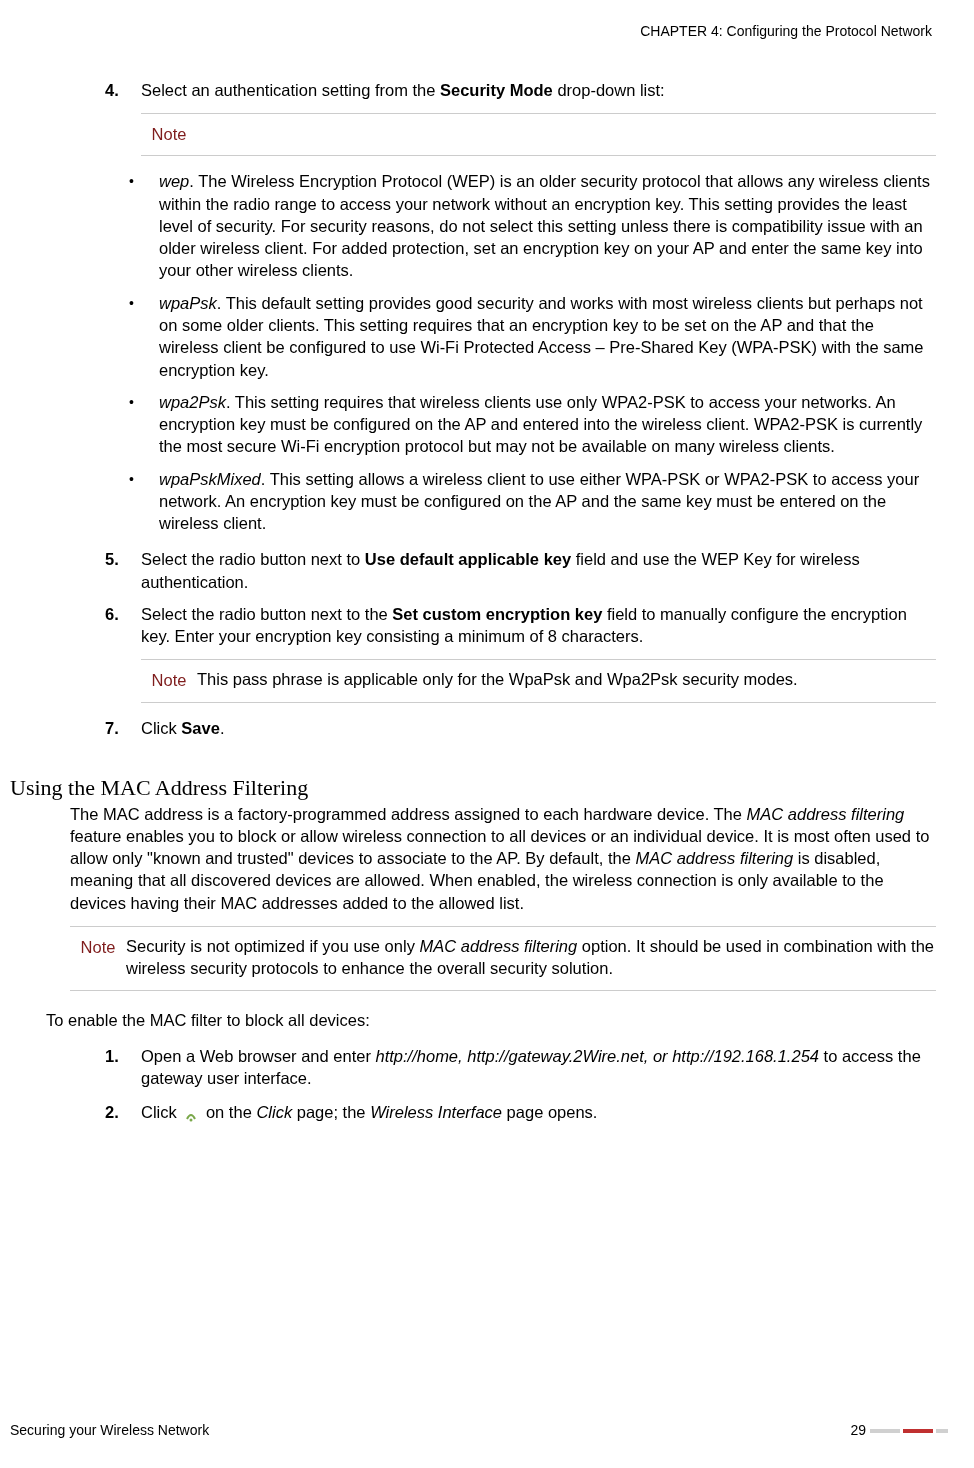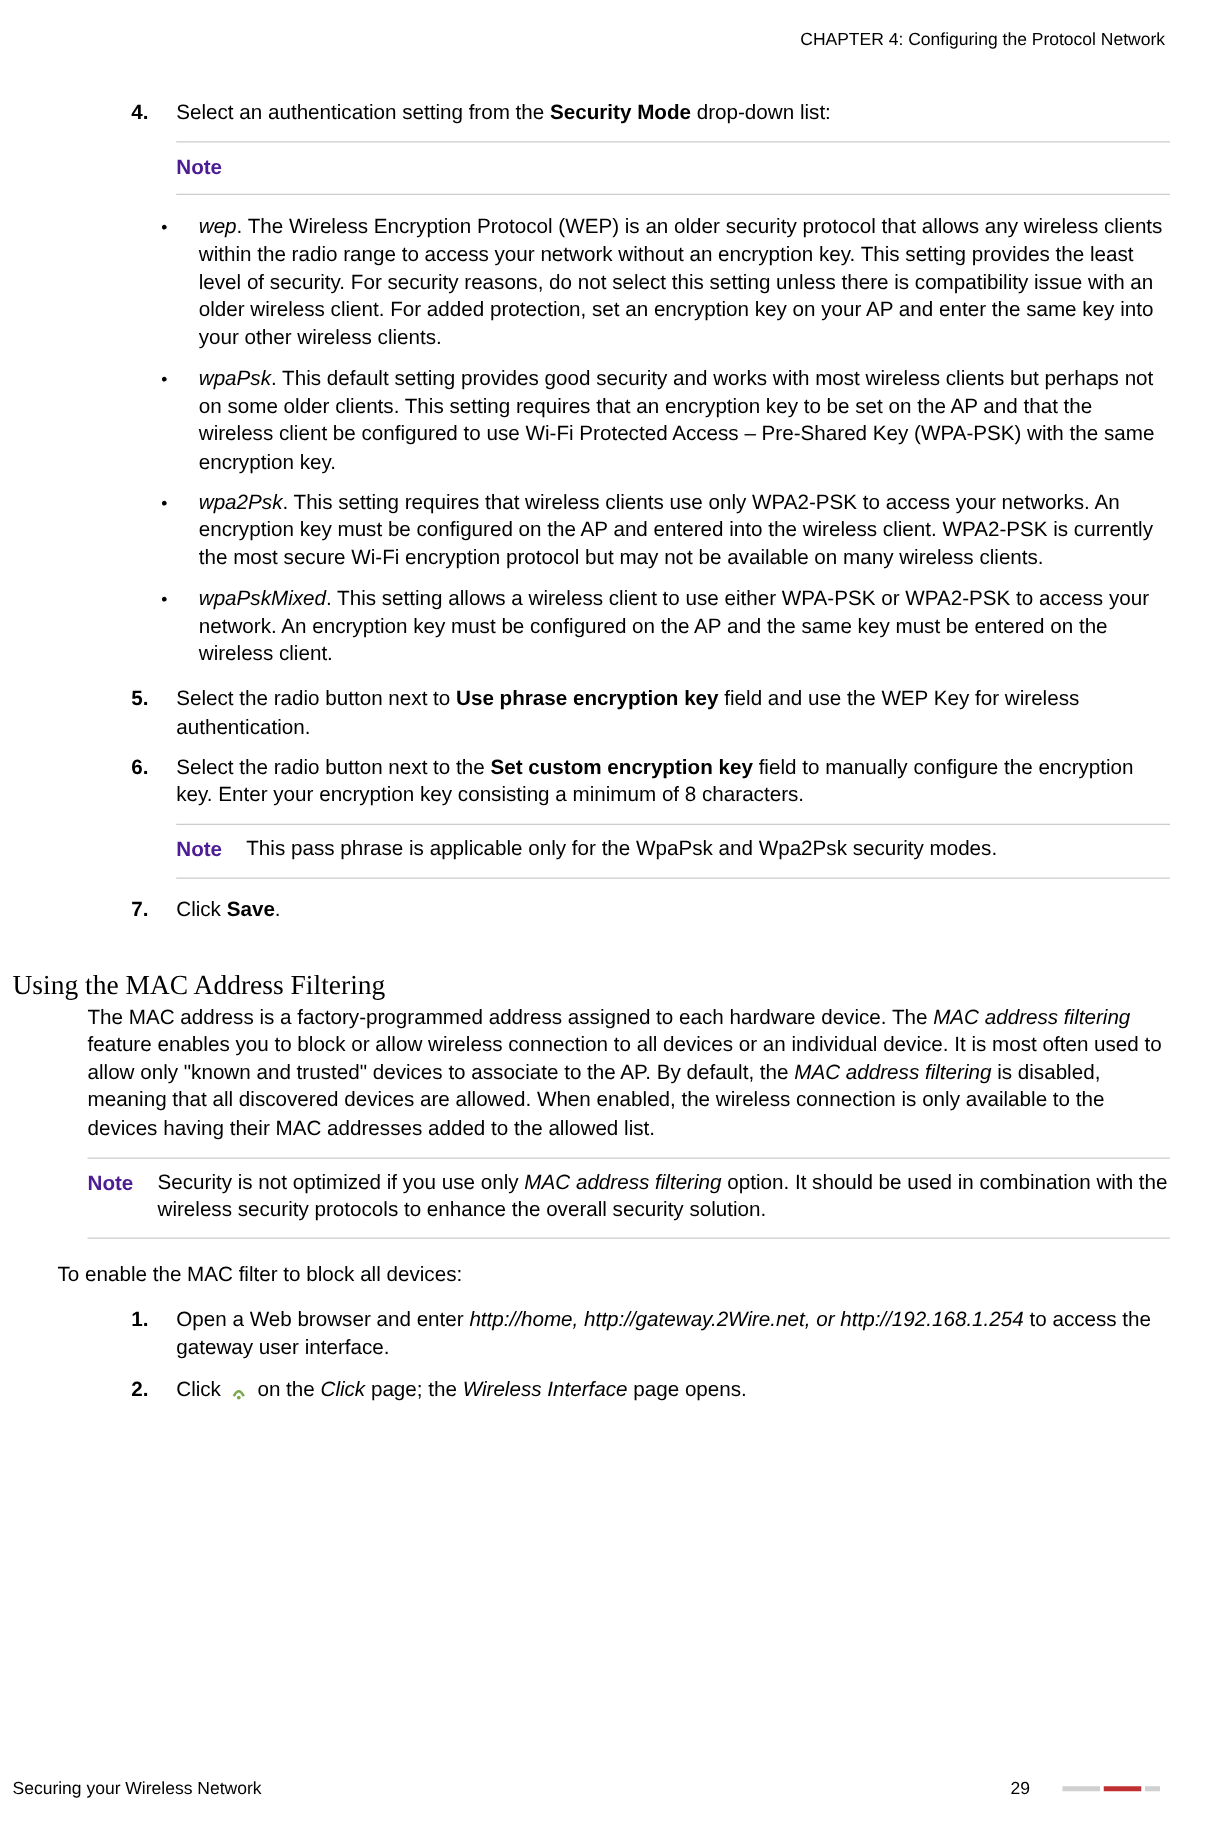--- a/index.html
+++ b/index.html
@@ -23,21 +23,21 @@
     .bold { font-weight: bold; }
     .italic { font-style: italic; }
     .note-block {
       border-top: 1px solid #ccc;
       border-bottom: 1px solid #ccc;
       padding: 8px 0 10px 0;
       margin-top: 12px;
       margin-bottom: 14px;
       display: flex;
     }
-    .note-label { font-weight: bold; color: #4c1d95; min-width: 56px; padding-top: 1px; }
+    .note-label { font-weight: normal; color: #7f1d1d; min-width: 56px; padding-top: 1px; text-align: center; }
     .note-text { flex: 1; }
     .bullet-list { margin-top: 4px; margin-left: 24px; margin-bottom: 14px; }
     .bullet-item { display: flex; margin-bottom: 10px; }
     .bullet-mark { min-width: 30px; padding-top: 2px; font-size: 14px; }
     .bullet-body { flex: 1; }
     h2.section {
       font-family: Georgia, 'Times New Roman', serif;
       font-weight: normal;
       font-size: 22px;
       margin-top: 34px;
@@ -59,21 +59,21 @@
       width: 16px; height: 16px;
       vertical-align: middle;
       position: relative;
       margin: 0 2px;
     }
     .wifi-icon svg { width: 16px; height: 16px; }
     .footer {
       position: absolute;
       bottom: 28px;
       left: 10px;
-      right: 46px;
+      right: 26px;
       display: flex;
       justify-content: space-between;
       font-size: 14px;
       align-items: center;
     }
     .footer-bars { display: flex; gap: 3px; }
     .footer-bars div { width: 30px; height: 4px; }
     .bar1 { background: #d0d0d0; }
     .bar2 { background: #c03030; }
     .bar3 { background: #d0d0d0; width: 12px !important; }
@@ -120,21 +120,21 @@
         <div class="bullet-mark">•</div>
         <div class="bullet-body">
           <span class="italic">wpaPskMixed</span><span>. This setting allows a wireless client to use either WPA-PSK or WPA2-PSK to access your network. An encryption key must be configured on the AP and the same key must be entered on the wireless client.</span>
         </div>
       </div>
     </div>
 
     <div class="step">
       <div class="step-num">5.</div>
       <div class="step-body">
-        <span>Select the radio button next to </span><span class="bold">Use phrase encryption key</span><span> field and use the WEP Key for wireless authentication.</span>
+        <span>Select the radio button next to </span><span class="bold">Use default applicable key</span><span> field and use the WEP Key for wireless authentication.</span>
       </div>
     </div>
 
     <div class="step" style="margin-top:10px;">
       <div class="step-num">6.</div>
       <div class="step-body">
         <span>Select the radio button next to the </span><span class="bold">Set custom encryption key</span><span> field to manually configure the encryption key. Enter your encryption key consisting a minimum of 8 characters.</span>
       </div>
     </div>
 
@@ -186,21 +186,21 @@
               <circle cx="8" cy="13" r="1.5" fill="#7aa84a"></circle>
             </svg></span><span> on the </span><span class="italic">Click</span><span> page; the </span><span class="italic">Wireless Interface</span><span> page opens.</span>
       </div>
     </div>
 
   </div>
 </div>
 
 <div class="footer">
   <span>Securing your Wireless Network</span>
-  <span style="display:flex;align-items:center;gap:26px;justify-content:flex-end;">
+  <span style="display:flex;align-items:center;gap:4px;justify-content:flex-end;">
     <span>29</span>
     <span class="footer-bars">
       <div class="bar1"></div>
         <div class="bar2"></div>
         <div class="bar3"></div>
     </span>
   </span>
 </div>
 
 </body></html>

